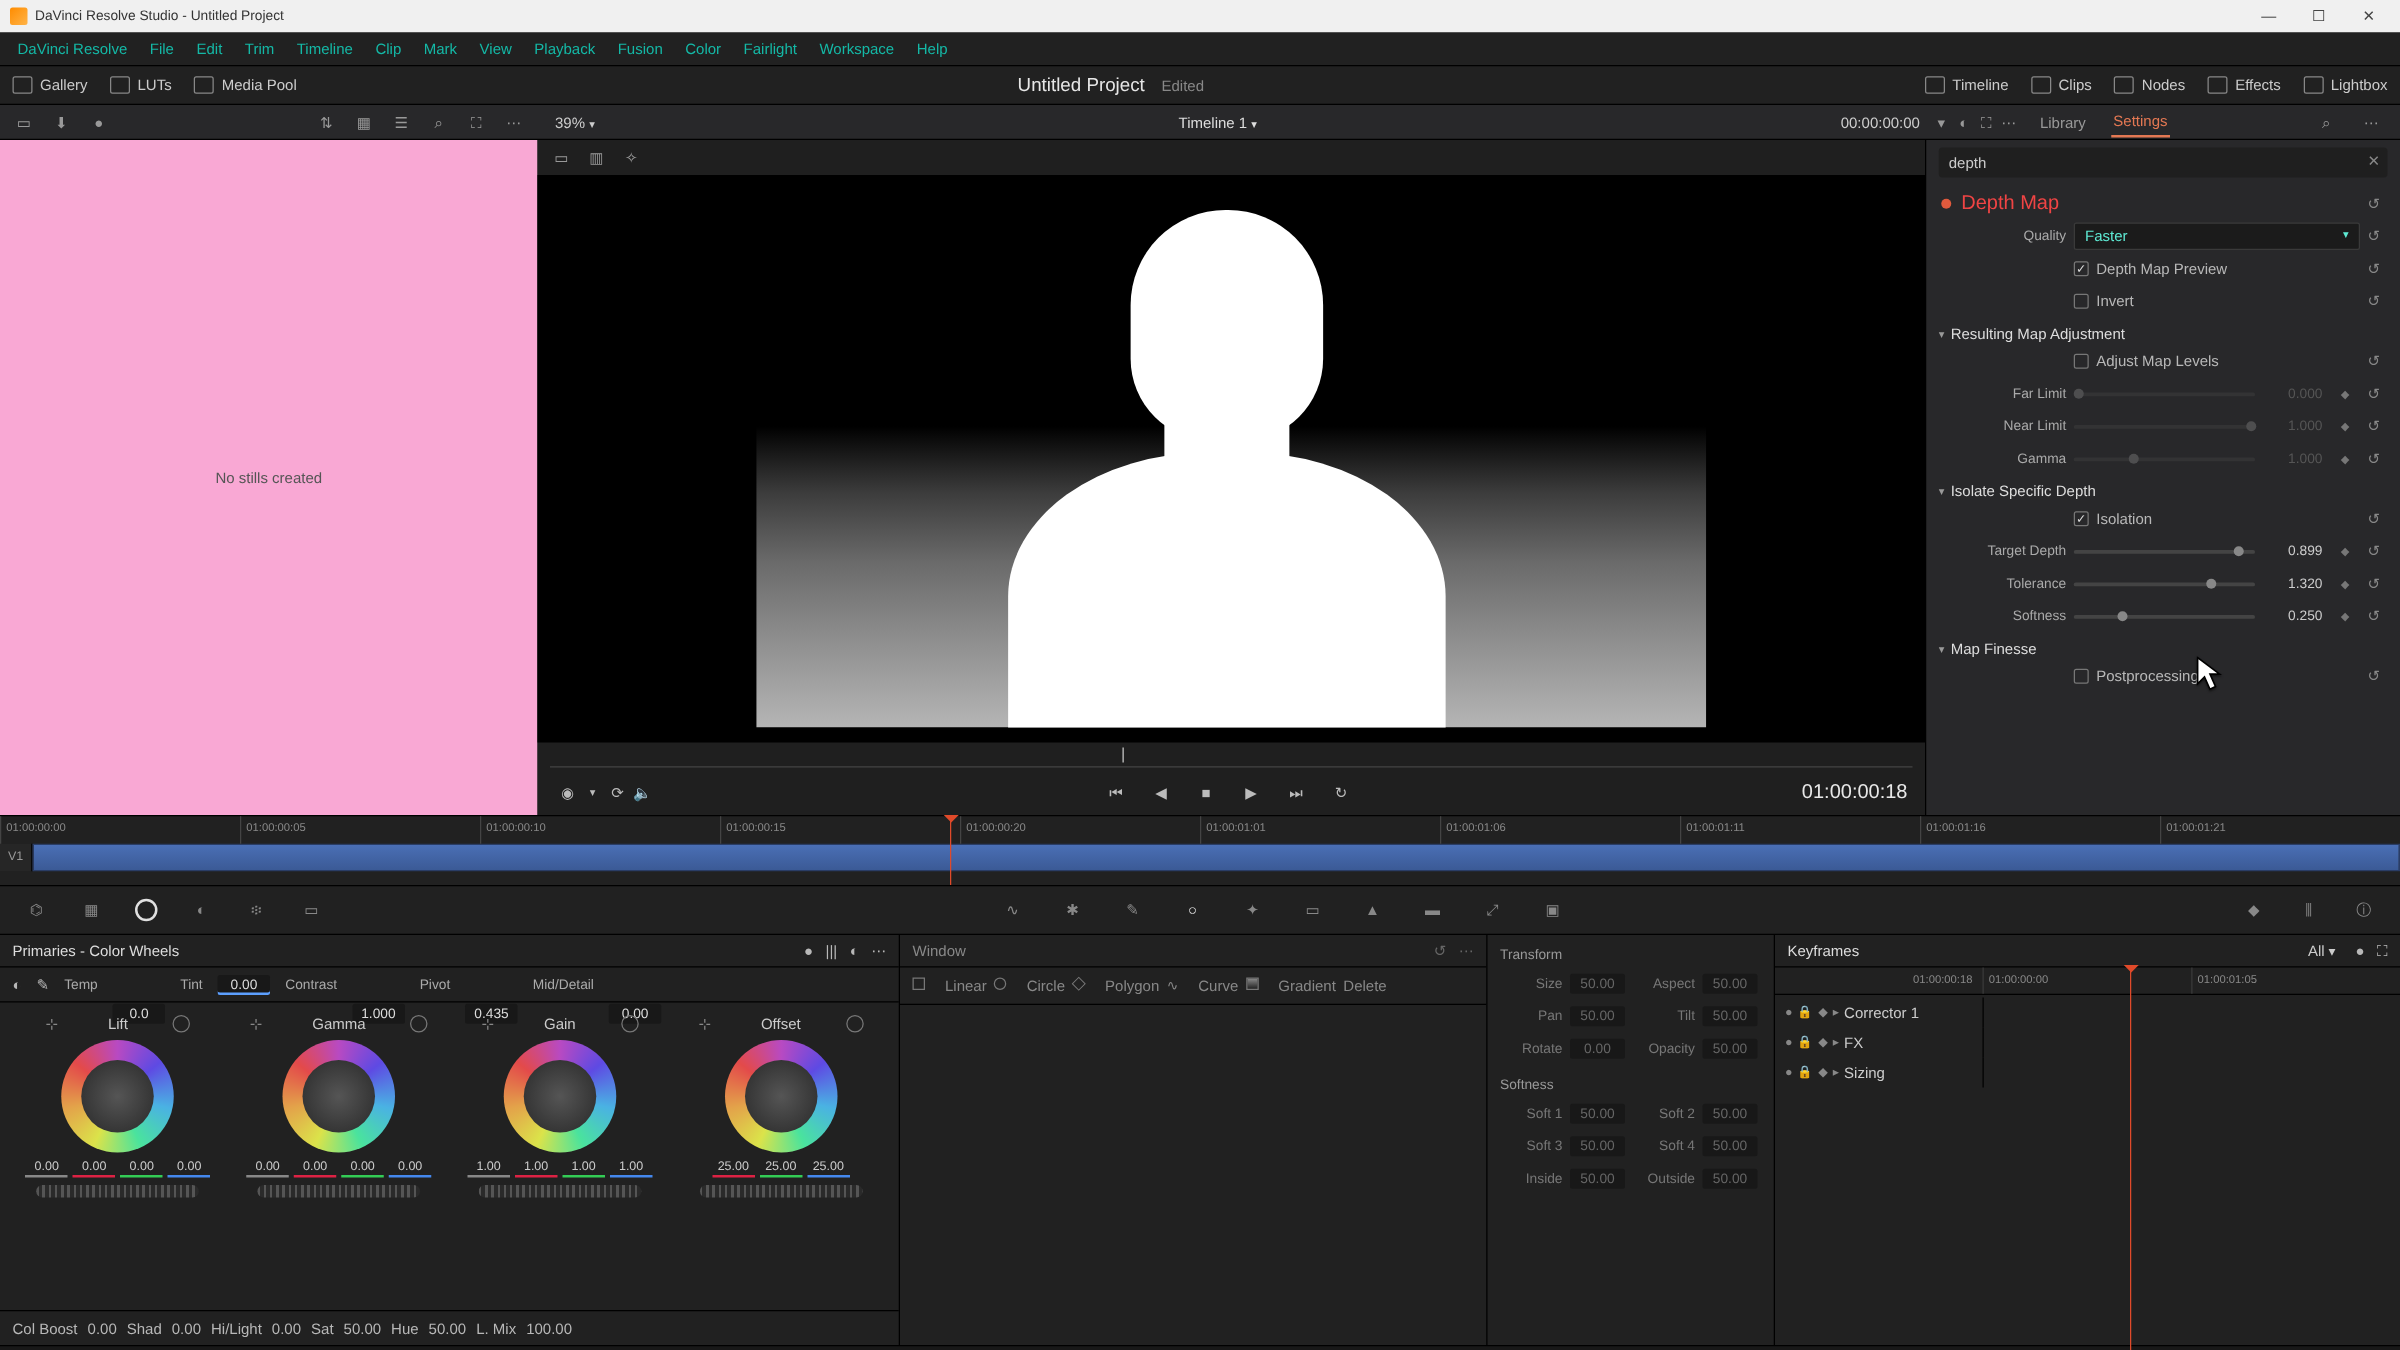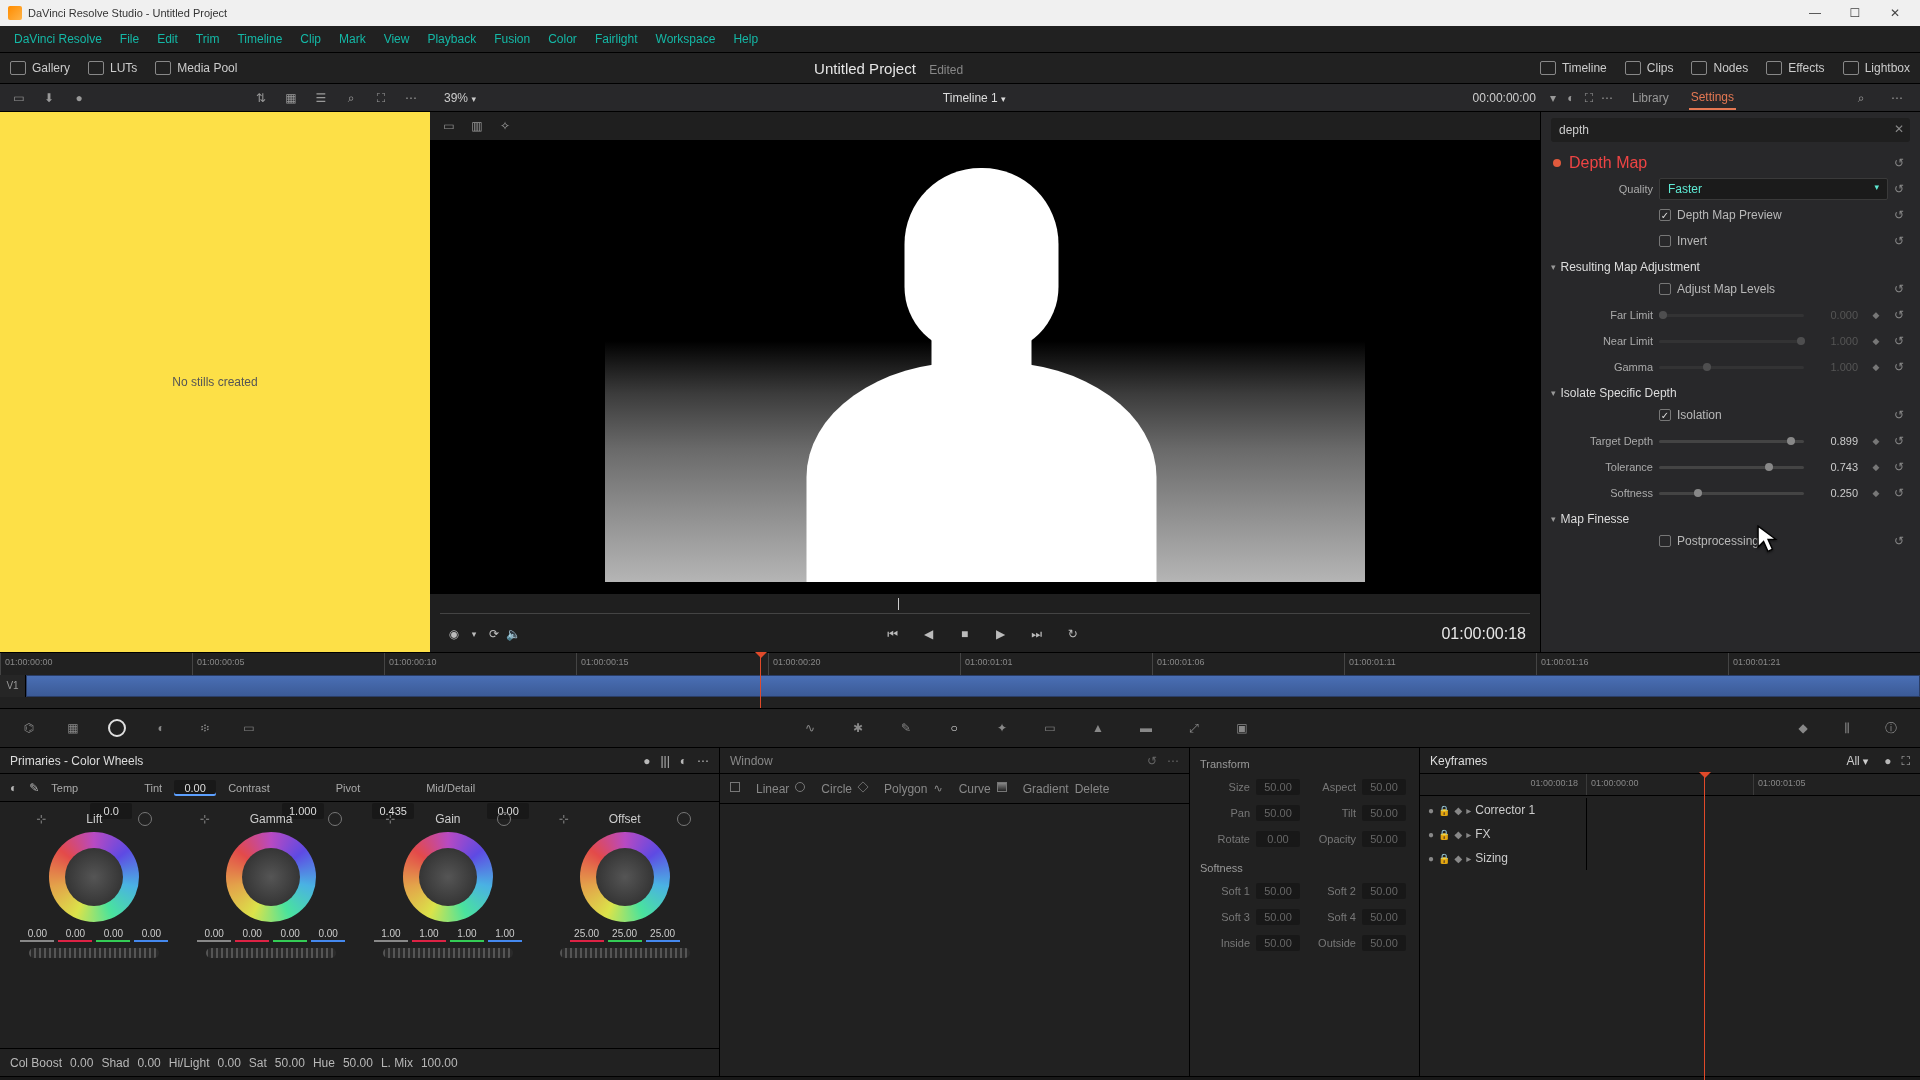--- a/index.html
+++ b/index.html
@@ -26,21 +26,21 @@
   .toolbar-mid { flex: 1; display: flex; align-items: center; }
   .toolbar-right { display: flex; align-items: center; gap: 18px; padding: 0 14px; }
   .tbtn { width: 18px; height: 16px; display: flex; align-items: center; justify-content: center; color: #999; }
   .zoom { color: #ccc; margin-left: 14px; }
   .timeline-name { margin: 0 auto; color: #ddd; }
   .tc { color: #cfcfcf; margin-right: 8px; }
   .tab { padding: 4px 2px; color: #999; cursor: pointer; }
   .tab.active { color: #e47853; border-bottom: 2px solid #e47853; }
 
   .maingrid { display: flex; height: 540px; }
-  .gallery { width: 430px; background: #fde047; display: flex; align-items: center; justify-content: center; color: #555; font-size: 22px; }
+  .gallery { width: 430px; background: #f9a8d4; display: flex; align-items: center; justify-content: center; color: #555; font-size: 22px; }
   .viewer-wrap { flex: 1; background: #1f1f1f; display: flex; flex-direction: column; }
   .viewer-top { height: 28px; display: flex; align-items: center; gap: 10px; padding: 0 10px; }
   .viewer { flex: 1; background: #000; display: flex; align-items: center; justify-content: center; position: relative; }
   .depthimg { width: 760px; height: 430px; background: #000; position: relative; overflow: hidden; }
   .ground { position: absolute; bottom:0; left:0; right:0; height: 56%; background: linear-gradient(to top,#b5b5b5 0%, #8d8d8d 30%, #6a6a6a 55%, #3c3c3c 78%, #000 100%); }
   .silhouette { position: absolute; left: 49.5%; transform: translateX(-50%); bottom: 0; width: 445px; height: 420px; }
   .silhouette .head { position: absolute; top: 6px; left: 50%; transform: translateX(-50%); width: 154px; height: 185px; background: #fff; border-radius: 76px 76px 66px 66px; }
   .silhouette .neck { position: absolute; top: 172px; left: 50%; transform: translateX(-50%); width: 100px; height: 50px; background: #fff; }
   .silhouette .shoulders { position: absolute; top: 200px; left: 50%; transform: translateX(-50%); width: 350px; height: 260px; background: #fff; border-radius: 160px 160px 0 0 / 115px 115px 0 0; }
   .scrub { height: 18px; margin: 2px 10px; border-bottom: 1px solid #444; position: relative; }
@@ -394,21 +394,21 @@
         </div>
       <span class="kfctl">◆</span>
         <span class="reset">↺</span>
     </div>
     <div class="prow">
       <span class="plabel">Tolerance</span>
       <div class="pcontrol">
           <div class="slider">
             <span class="dot" style="left:73%"></span>
           </div>
-          <span class="numbox">0.743</span>
+          <span class="numbox">1.320</span>
         </div>
       <span class="kfctl">◆</span>
         <span class="reset">↺</span>
     </div>
     <div class="prow">
       <span class="plabel">Softness</span>
       <div class="pcontrol">
           <div class="slider">
             <span class="dot" style="left:24%"></span>
           </div>

